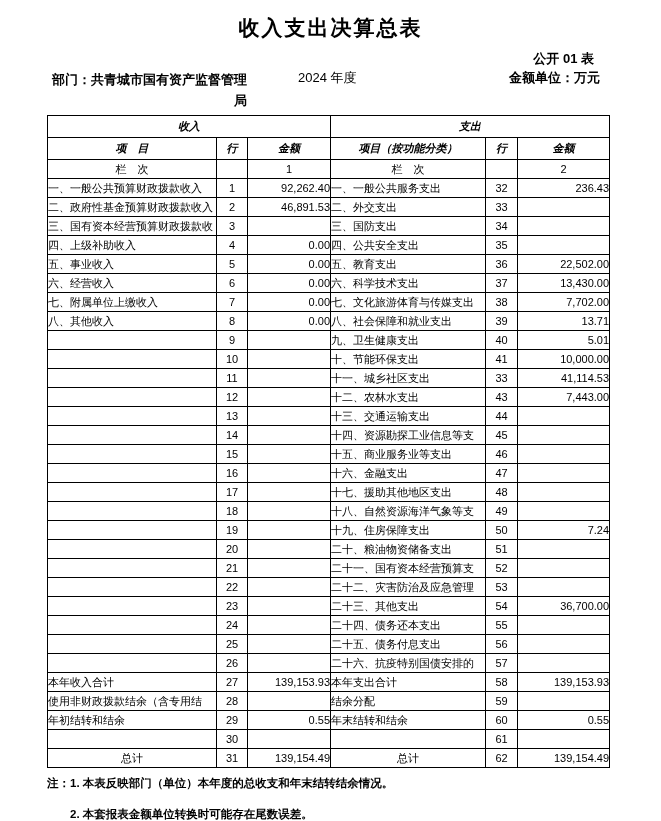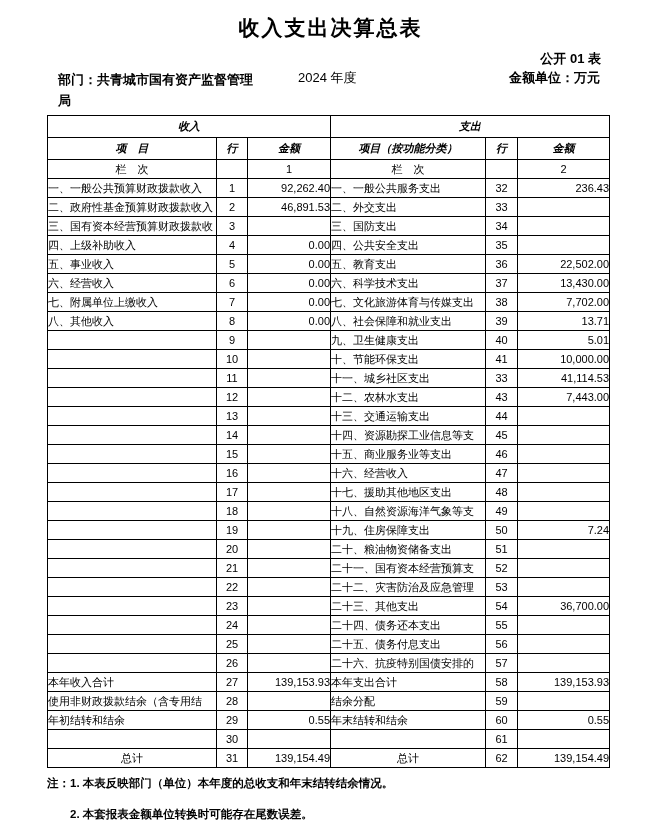--- a/index.html
+++ b/index.html
@@ -9,27 +9,28 @@
     color: #000;
     position: relative;
   }
   .page { position: relative; width: 661px; height: 821px; overflow: hidden; padding-left: 38px; }
 
   .title {
     position: absolute; top: 14px; left: 0; width: 100%;
     text-align: center; font-size: 21px; font-weight: bold; letter-spacing: 2px;
   }
   .table-code {
-    position: absolute; top: 50px; right: 60px;
+    position: absolute; top: 50px; right: 67px;
     font-size: 13px; font-weight: 600;
   }
   .dept {
-    position: absolute; top: 69px; left: 58px; width: 200px;
+    position: absolute; top: 69px; left: 47px; width: 200px;
     font-size: 13px; font-weight: 600; line-height: 21px;
     word-break: break-all;
+    text-align: right;
   }
   .year {
     position: absolute; top: 69px; left: 298px;
     font-size: 13px; font-weight: 400;
   }
   .unit {
     position: absolute; top: 69px; right: 61px;
     font-size: 13px; font-weight: 600;
   }
 
@@ -218,21 +219,21 @@
           <td class="num">15</td>
           <td class="amt"></td>
           <td class="lbl">十五、商业服务业等支出</td>
           <td class="num">46</td>
           <td class="amt"></td>
         </tr>
         <tr>
           <td class="lbl"></td>
           <td class="num">16</td>
           <td class="amt"></td>
-          <td class="lbl">十六、经营收入</td>
+          <td class="lbl">十六、金融支出</td>
           <td class="num">47</td>
           <td class="amt"></td>
         </tr>
         <tr>
           <td class="lbl"></td>
           <td class="num">17</td>
           <td class="amt"></td>
           <td class="lbl">十七、援助其他地区支出</td>
           <td class="num">48</td>
           <td class="amt"></td>

